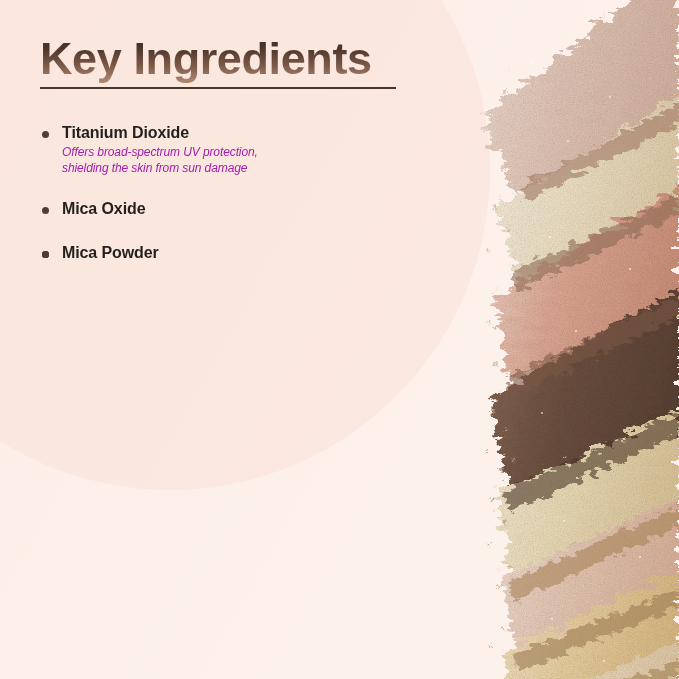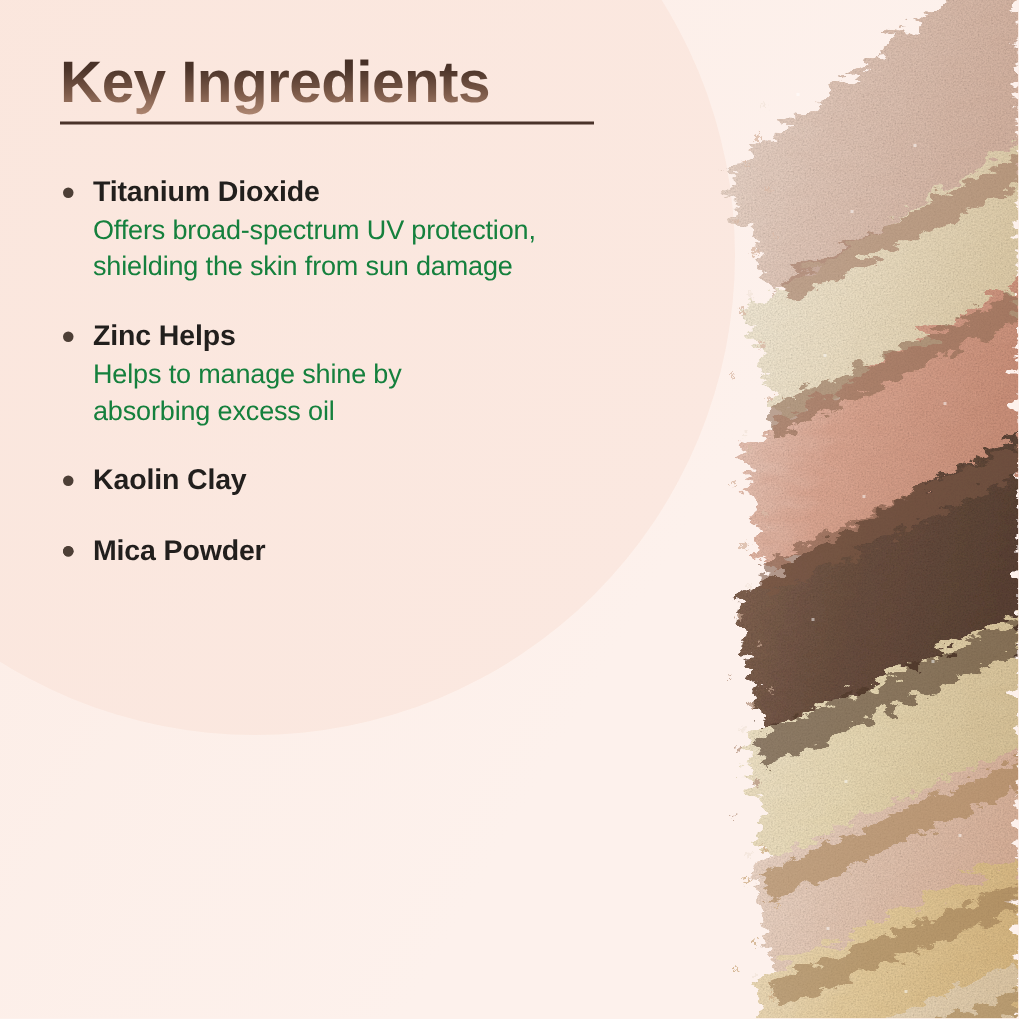--- a/index.html
+++ b/index.html
@@ -47,21 +47,21 @@
   }
 
   .title-wrap {
     position: relative;
     margin: 0 0 34px 0;
     width: 356px;
   }
 
   .title {
     margin: 0;
-    font-size: 39px;
+    font-size: 45px;
     font-weight: bold;
     letter-spacing: -0.4px;
     line-height: 1.12;
     background-image: linear-gradient(180deg,
                         #3f2b21 0%,
                         #4d352a 28%,
                         #7c5a49 64%,
                         #a8816c 92%,
                         #b08a76 100%);
     -webkit-background-clip: text;
@@ -96,35 +96,36 @@
     left: 2px;
     top: 8px;
     width: 7px;
     height: 7px;
     border-radius: 50%;
     background: #4d3f36;
   }
 
   .ing-name {
     display: block;
-    font-size: 19px;
+    font-size: 16px;
     font-weight: bold;
     color: #221f1d;
     line-height: 1.28;
     letter-spacing: -0.1px;
   }
 
   .ing-desc {
     display: block;
-    font-size: 18px;
+    font-size: 12px;
     font-weight: 400;
-    color: #15803d;
+    color: #a21caf;
     line-height: 1.36;
     letter-spacing: -0.1px;
     white-space: pre-line;
+    font-style: italic;
   }
 
   
   .swatch-art {
     position: absolute;
     right: 0;
     top: 0;
     width: 200px;
     height: 679px;
     overflow: hidden;
@@ -328,28 +329,25 @@
 
       <li class="ing-item">
         <span class="ing-bullet"></span>
         <span class="ing-name">Titanium Dioxide</span>
         <span class="ing-desc">Offers broad-spectrum UV protection,
 shielding the skin from sun damage</span>
       </li>
 
       <li class="ing-item">
         <span class="ing-bullet"></span>
-        <span class="ing-name">Zinc Helps</span>
-        <span class="ing-desc">Helps to manage shine by
-absorbing excess oil</span>
-      </li>
-
-      <li class="ing-item">
-        <span class="ing-bullet"></span>
-        <span class="ing-name">Kaolin Clay</span>
+        <span class="ing-name">Mica Oxide</span>
+      </li>
+
+      <li class="ing-item">
+        <span class="ing-bullet"></span>
       </li>
 
       <li class="ing-item">
         <span class="ing-bullet"></span>
       </li>
 
       <li class="ing-item">
         <span class="ing-bullet"></span>
         <span class="ing-name">Mica Powder</span>
       </li>

